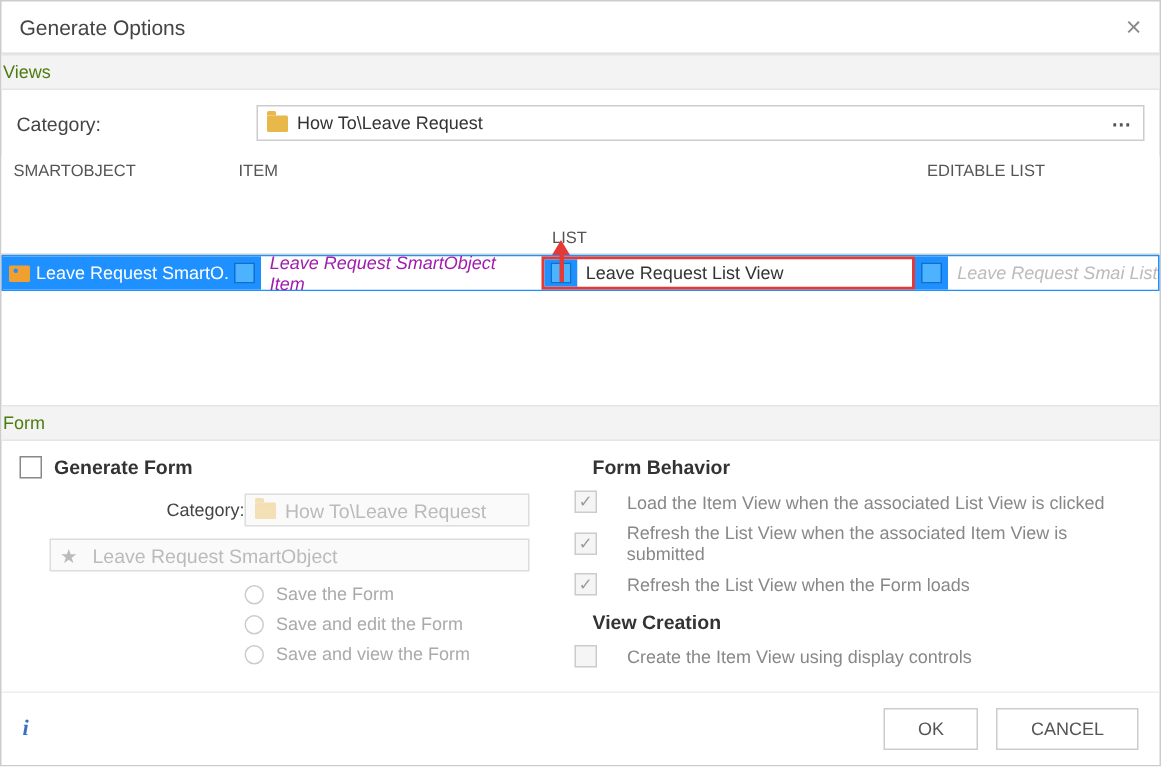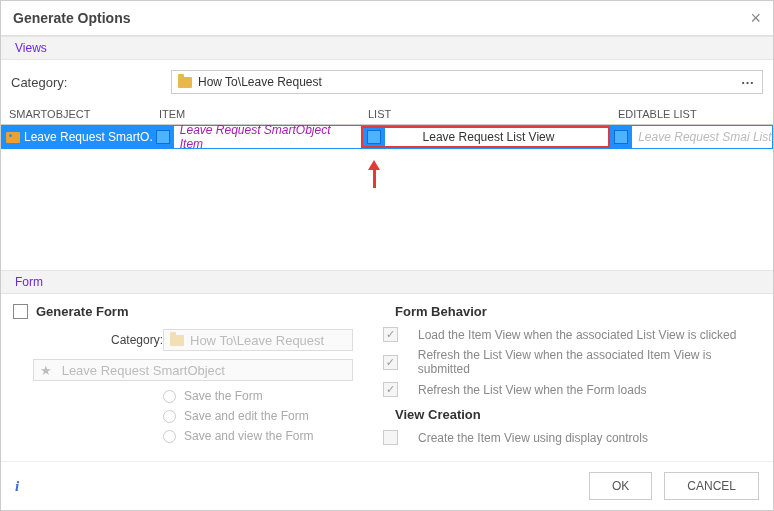--- a/index.html
+++ b/index.html
@@ -1,45 +1,45 @@
 <!DOCTYPE html>
 <html><head>
 <meta charset="utf-8">
 <style>
 * { box-sizing: border-box; margin: 0; padding: 0; }
 body { font-family: "Segoe UI", Arial, sans-serif; font-size: 13px; color: #333; background: #fff; width: 774px; height: 511px; overflow: hidden; position: relative; }
 .dialog { width: 774px; height: 511px; border: 1px solid #ccc; display: flex; flex-direction: column; }
 .titlebar { display: flex; align-items: center; justify-content: space-between; padding: 8px 12px; border-bottom: 1px solid #e0e0e0; }
-.titlebar h1 { font-size: 14px; font-weight: 700; color: #444; }
+.titlebar h1 { font-size: 14px; font-weight: 400; color: #444; }
 .close-x { font-size: 18px; color: #888; cursor: pointer; line-height: 1; }
-.section-header { background: #f3f3f3; border-top: 1px solid #e5e5e5; border-bottom: 1px solid #e5e5e5; padding: 4px 14px; font-size: 12px; color: #6d28d9; }
+.section-header { background: #f3f3f3; border-top: 1px solid #e5e5e5; border-bottom: 1px solid #e5e5e5; padding: 4px 1px; font-size: 12px; color: #4d7c0f; }
 .category-row { display: flex; align-items: center; padding: 10px 10px; gap: 10px; }
 .category-label { width: 150px; color: #444; }
 .category-input { flex: 1; display: flex; align-items: center; border: 1px solid #ccc; height: 24px; padding: 0 6px; gap: 6px; position: relative; background: #fff; }
 .folder-icon { width: 14px; height: 11px; background: #e8b94a; border-radius: 1px; position: relative; }
 .folder-icon::before { content: ""; position: absolute; top: -3px; left: 0; width: 6px; height: 3px; background: #e8b94a; border-radius: 1px 1px 0 0; }
 .category-text { flex: 1; color: #333; font-size: 12px; }
 .ellipsis-btn { color: #555; font-weight: bold; cursor: pointer; padding: 0 2px; }
 .grid-header { display: flex; background: #fff; border-bottom: 1px solid #ccc; }
 .grid-header > div { padding: 4px 8px; font-size: 11px; color: #555; text-transform: uppercase; }
 .col-so { width: 150px; }
 .col-item { width: 209px; }
-.col-list { width: 250px; }
+.col-list { width: 250px; margin-top: 45px; }
 .col-edit { width: 162px; }
 .grid-row { display: flex; align-items: stretch; height: 24px; border: 1px solid #1e90ff; }
 .so-cell { width: 150px; background: #1e90ff; color: #fff; display: flex; align-items: center; padding: 0 4px; gap: 4px; font-size: 12px; overflow: hidden; white-space: nowrap; }
 .so-icon { width: 14px; height: 11px; background: #f0a030; border-radius: 1px; flex-shrink: 0; position: relative; }
 .so-icon::after { content: ""; position: absolute; left: 3px; top: 2px; width: 3px; height: 3px; background: #1e90ff; border-radius: 50%; }
 .chk-cell { width: 22px; background: #1e90ff; display: flex; align-items: center; justify-content: center; }
 .chk { width: 14px; height: 14px; background: #4db3ff; border: 1px solid #0d6fd1; }
 .txt-cell { display: flex; align-items: center; padding: 0 6px; font-size: 12px; background: #fff; }
 .item-txt { width: 187px; color: #a21caf; font-style: italic; }
 .list-group { width: 250px; display: flex; border: 2px solid #e53935; }
 .list-group .chk-cell { width: 22px; }
-.list-txt { flex: 1; display: flex; align-items: center; padding: 0 6px; font-size: 12px; color: #333; background: #fff; margin-left: 32px; }
+.list-txt { flex: 1; display: flex; align-items: center; padding: 0 6px; font-size: 12px; color: #333; background: #fff; }
 .edit-txt { width: 140px; color: #bbb; font-style: italic; overflow: hidden; white-space: nowrap; }
 .arrow { position: absolute; left: 368px; top: 160px; display: flex; flex-direction: column; align-items: center; }
 .arrow-head { width: 0; height: 0; border-left: 6px solid transparent; border-right: 6px solid transparent; border-bottom: 10px solid #e53935; }
 .arrow-shaft { width: 3px; height: 18px; background: #e53935; }
 .spacer { flex: 1; }
 .form-section { display: flex; padding: 10px 12px; gap: 30px; }
 .form-left { width: 340px; text-align: right; }
 .form-right { flex: 1; }
 .gen-row { display: flex; align-items: center; gap: 8px; margin-bottom: 10px; }
 .chk2 { width: 15px; height: 15px; border: 1px solid #888; display: inline-flex; align-items: center; justify-content: center; font-size: 11px; color: #666; }

